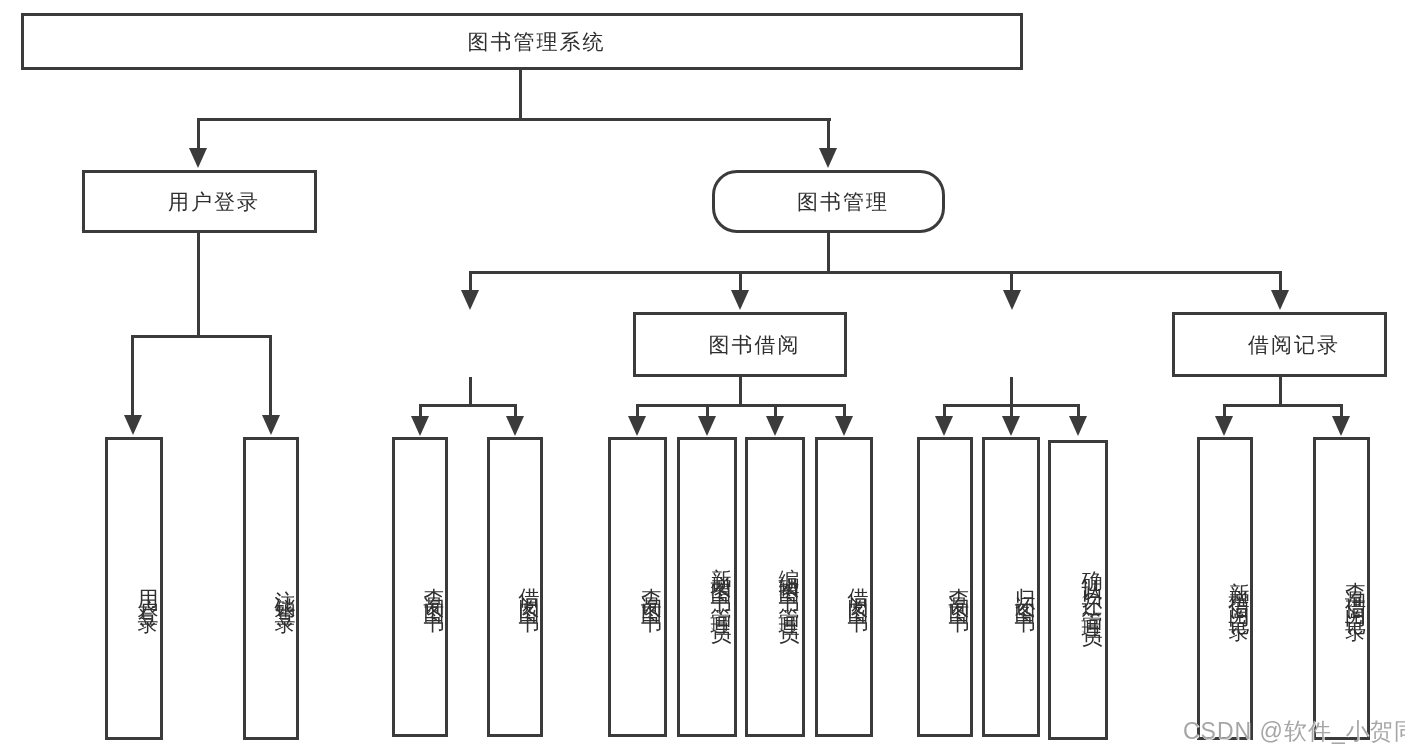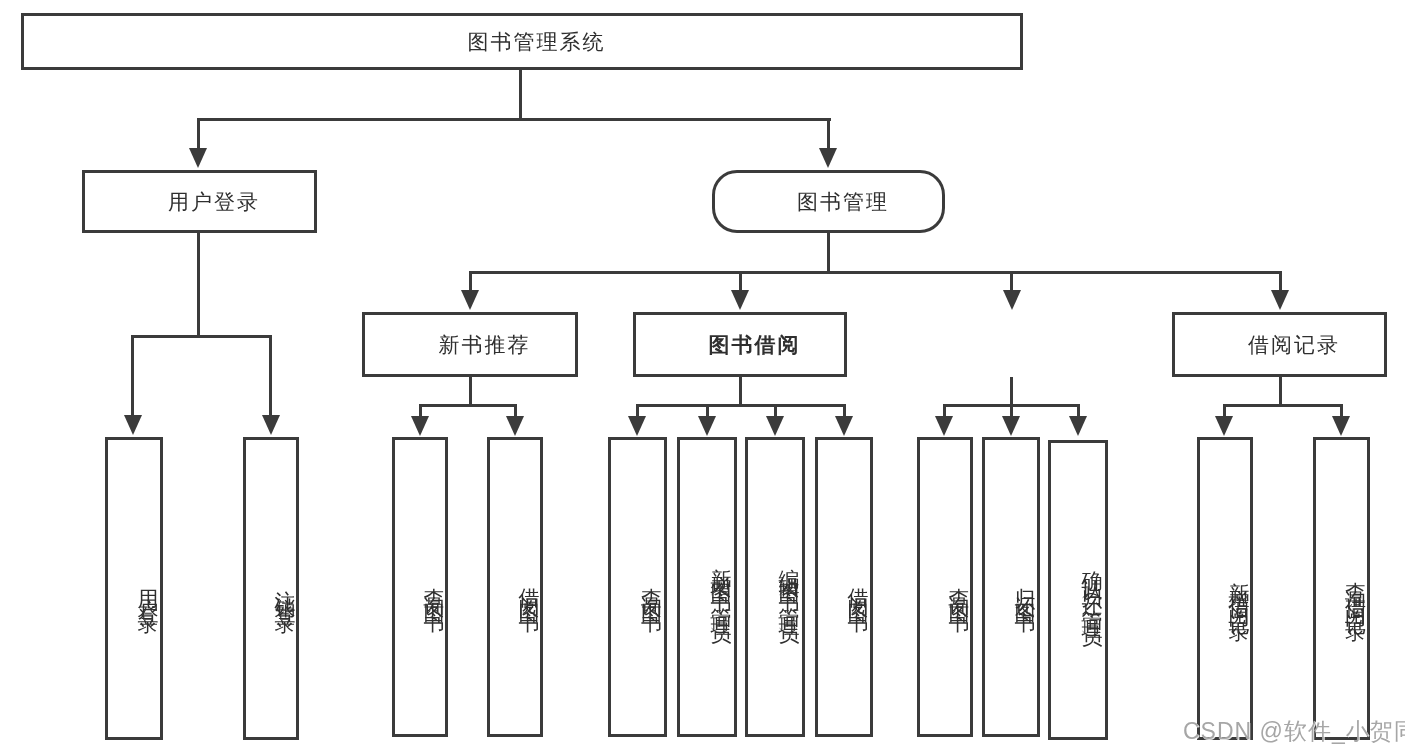--- a/index.html
+++ b/index.html
@@ -75,24 +75,21 @@
     <div class="vl" style="left:469px;top:271px;height:21px;"></div>
     <div class="ah" style="left:461px;top:290px;"></div>
     <div class="vl" style="left:739px;top:271px;height:21px;"></div>
     <div class="ah" style="left:731px;top:290px;"></div>
     <div class="vl" style="left:1010px;top:271px;height:21px;"></div>
     <div class="ah" style="left:1003px;top:290px;"></div>
     <div class="vl" style="left:1279px;top:271px;height:21px;"></div>
     <div class="ah" style="left:1271px;top:290px;"></div>
   </div>
 
-  <div class="box hbox" style="left:362px;top:312px;width:216px;height:65px;">
-    <span>新书推荐</span>
-  </div>
-  <div class="box hbox" style="left:633px;top:312px;width:214px;height:65px;font-weight:bold;">
+  <div class="box hbox" style="left:633px;top:312px;width:214px;height:65px;">
     <span>图书借阅</span>
   </div>
   <div class="box hbox" style="left:1172px;top:312px;width:215px;height:65px;">
     <span>借阅记录</span>
   </div>
 
   <div>
     <div class="vl" style="left:469px;top:377px;height:30px;"></div>
     <div class="hl" style="left:419px;top:404px;width:98px;"></div>
     <div class="vl" style="left:419px;top:404px;height:14px;"></div>

